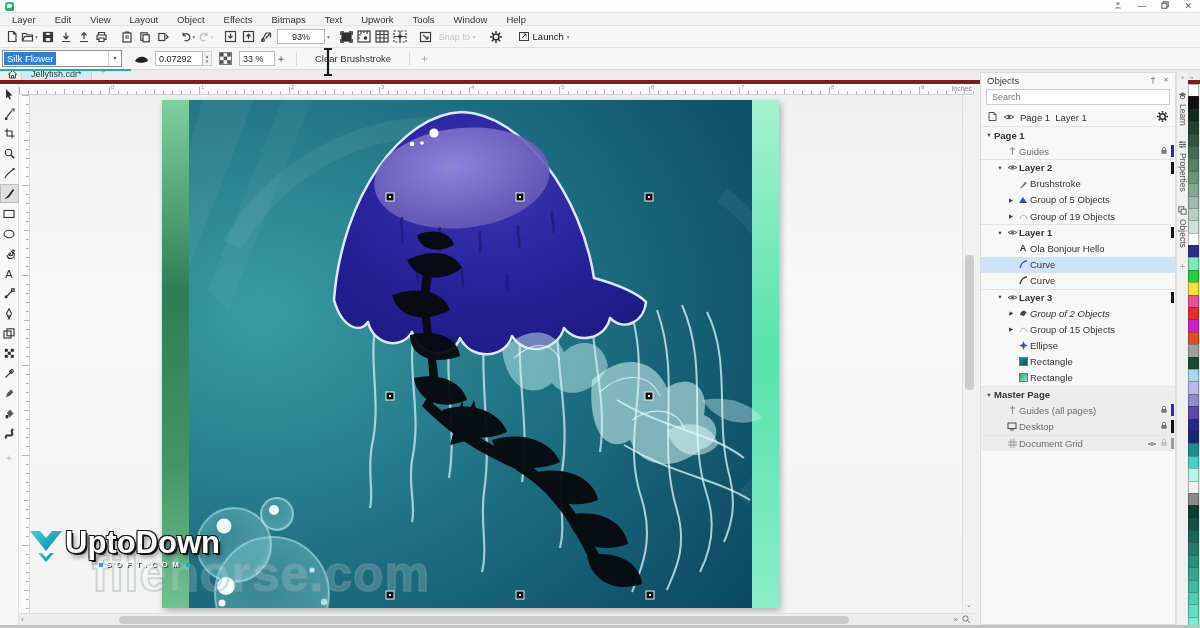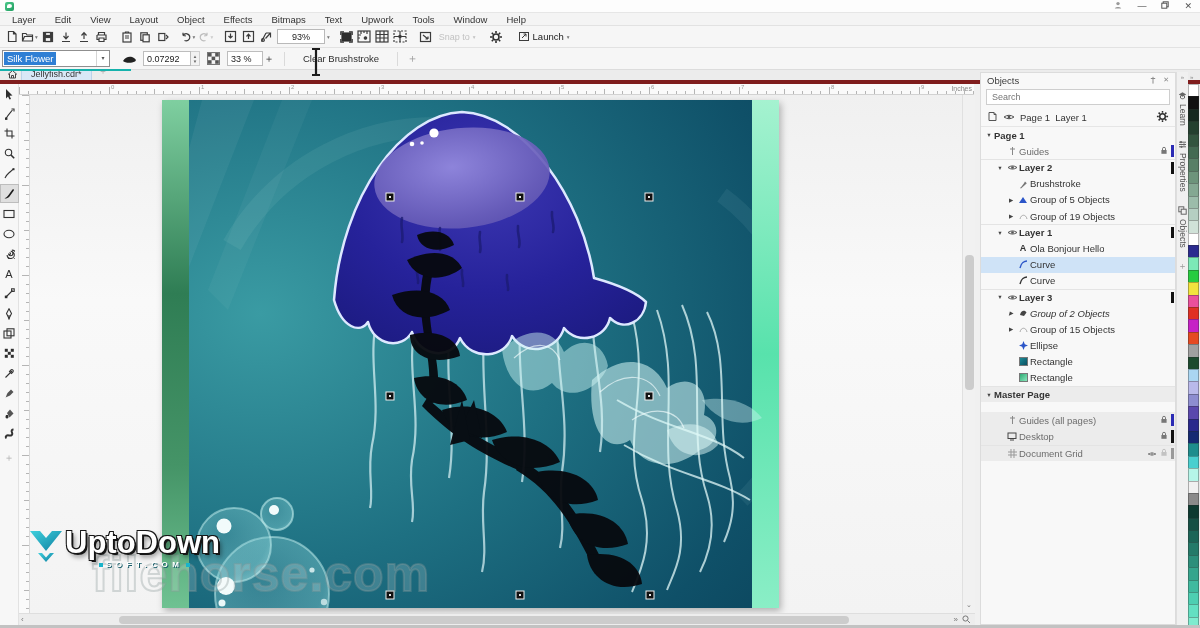--- a/index.html
+++ b/index.html
@@ -24,21 +24,21 @@
   .tbtn svg {stroke:#3c3c3c;fill:none;stroke-width:1.2}
   .tbtn.gray svg {stroke:#bdbdbd}
   .tcaret {font-size:5.5px;color:#777}
   .tsep {width:6px}
   .zoombox {width:48px;height:15px;border:1px solid #b9b9b9;background:#fff;font-size:9px;color:#222;display:flex;align-items:center;justify-content:center;margin:0 1px}
   .snap {font-size:9px;color:#c2c2c2;padding:0 4px;display:flex;gap:3px;align-items:center}
   .launch {display:flex;align-items:center;gap:3px;font-size:9.5px;color:#222;padding:0 5px}
 
   
   .propbar {height:22px;background:#f6f6f6;border-bottom:1px solid #dcdcdc;display:flex;align-items:center;padding:0 2px;gap:5px;position:relative}
-  .combo {width:108px;height:17px;border:1px solid #8f8f8f;background:#fff;display:flex;align-items:center;font-size:9.5px}
+  .combo {width:120px;height:17px;border:1px solid #8f8f8f;background:#fff;display:flex;align-items:center;font-size:9.5px}
   .combo .val {background:#2f7fd4;color:#fff;padding:0 3px;margin-left:1px;line-height:13px}
   .combo .drop {margin-left:auto;width:13px;text-align:center;color:#555;font-size:6px;border-left:1px solid #d5d5d5;line-height:15px}
   .teal-edge {position:absolute;left:0;top:21px;width:131px;height:2px;background:#16b2ac}
   .num-field {height:15px;border:1px solid #bdbdbd;background:#fff;font-size:9px;color:#222;display:flex;align-items:center;padding:0 3px}
   .spin {display:flex;flex-direction:column;justify-content:center;height:15px;border:1px solid #cfcfcf;border-left:none;width:9px;font-size:4.5px;color:#666;text-align:center;background:#f2f2f2}
   .plusbtn {font-size:10px;color:#333;width:12px;text-align:center}
   .clearbtn {font-size:9.5px;color:#2e2e2e;padding:0 9px}
   .pb-sep {width:1px;height:14px;background:#dadada;margin:0 4px}
   .pb-plus {color:#9a9a9a;font-size:11px}
   .ibeam {position:absolute;left:166px;top:-4px;z-index:5}
@@ -1022,21 +1022,21 @@
           <span class="tcar"></span>
           <span class="ticn">
             <span class="sw" style="background:linear-gradient(135deg,#2fa873,#8ae8bc)"></span>
           </span>
           <span class="tlabel">Rectangle</span>
         </div>
         <div class="trow master sep" style="padding-left: 3px;">
           <span class="tcar">▼</span>
           <span class="tlabel bold">Master Page</span>
         </div>
-        <div class="trow master" style="padding-left: 14px; margin-top: 10px;">
+        <div class="trow master" style="padding-left: 14px;">
           <span class="tcar"></span>
           <span class="ticn">
             <svg width="9" height="10">
               <path d="M4.5 1 V9 M2 3 H7" stroke="#888" fill="none"></path>
             </svg>
           </span>
           <span class="tlabel dim">Guides (all pages)</span>
           <span class="badges">
             <span><svg width="8" height="9">
                 <path d="M2.5 4 V2.8 a1.5 1.5 0 0 1 3 0 V4" fill="none" stroke="#777"></path>

